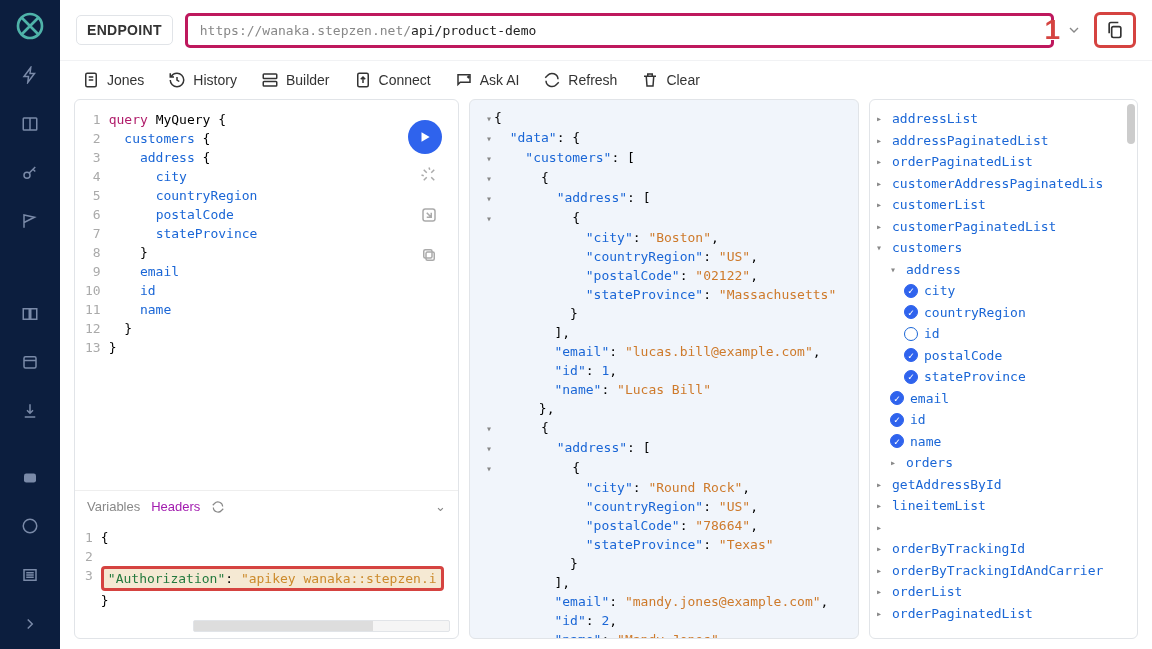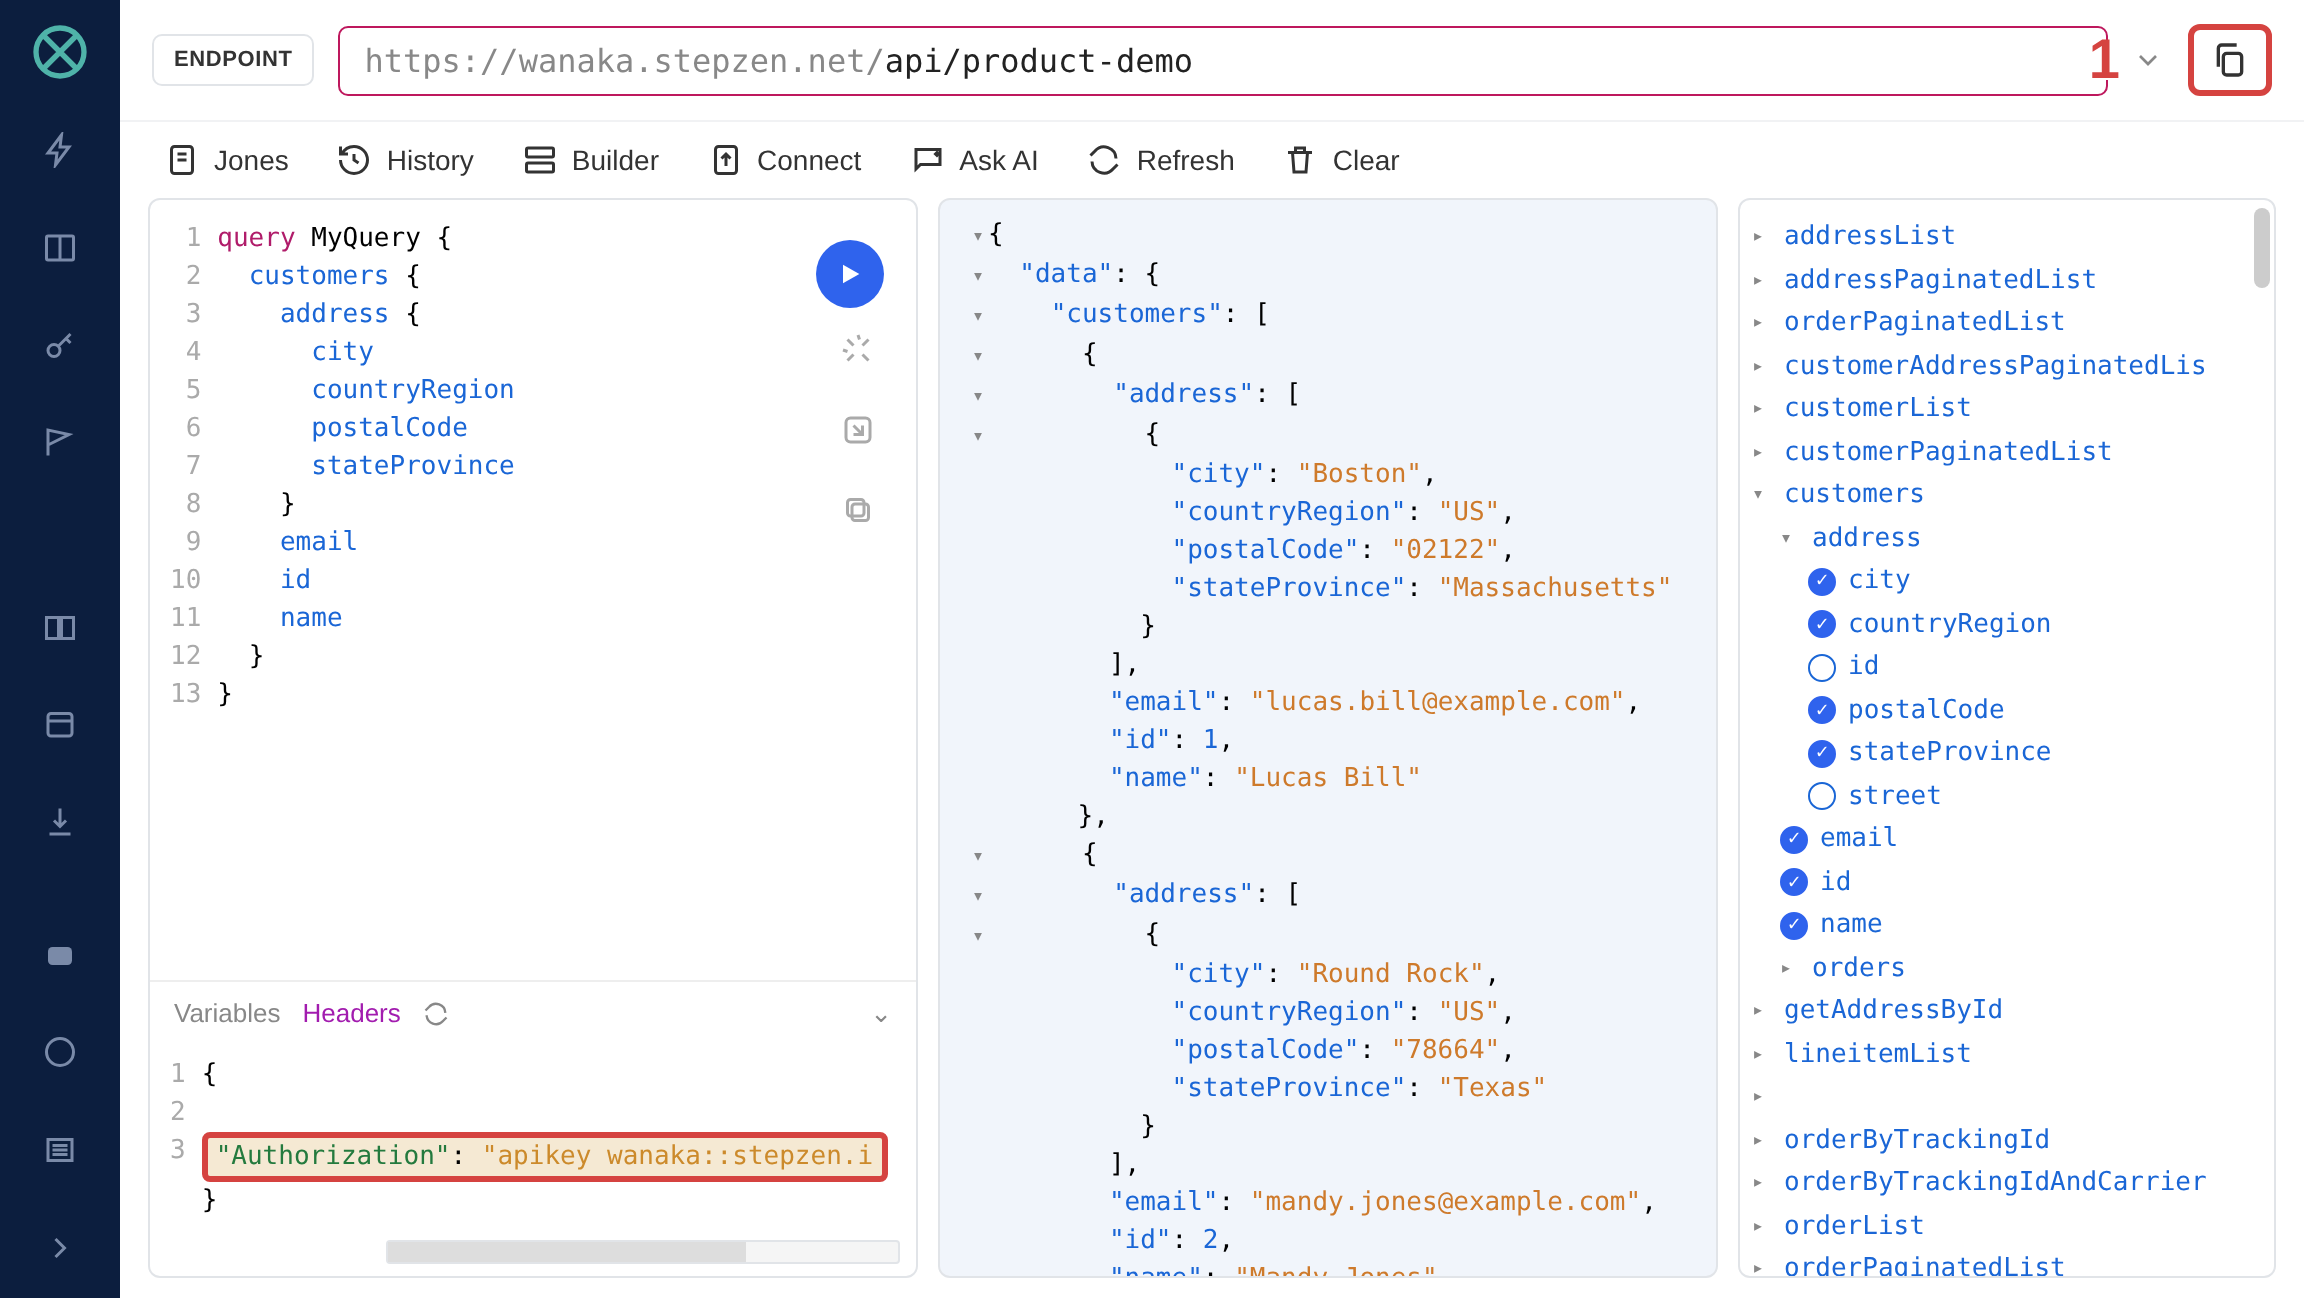--- a/index.html
+++ b/index.html
@@ -8,22 +8,22 @@
 
 .sidebar { width: 60px; background: #0c1e3e; display: flex; flex-direction: column; align-items: center; padding-top: 10px; gap: 18px; }
 .sidebar .logo { width: 32px; height: 32px; display: flex; align-items: center; justify-content: center; }
 .sidebar .icon { width: 36px; height: 36px; display: flex; align-items: center; justify-content: center; color: #7a8aa8; cursor: pointer; border-radius: 6px; }
 .sidebar .icon svg { width: 18px; height: 18px; }
 .sidebar .spacer { flex: 1; }
 
 .main { flex: 1; display: flex; flex-direction: column; background: #fff; }
 
 .endpoint-bar { display: flex; align-items: center; padding: 12px 16px; gap: 12px; border-bottom: 1px solid #f1f2f4; }
-.endpoint-label { font-size: 11px; font-weight: 600; color: #333; letter-spacing: 0.3px; padding: 6px 10px; border: 1px solid #e1e4e8; border-radius: 5px; }
-.endpoint-url { flex: 1; padding: 7px 12px; border: 1px solid #be185d; border-radius: 5px; font-size: 16px; color: #888; font-family: Menlo, Consolas, monospace; }
+.endpoint-label { font-size: 14px; font-weight: 600; color: #333; letter-spacing: 0.3px; padding: 6px 10px; border: 1px solid #e1e4e8; border-radius: 5px; }
+.endpoint-url { flex: 1; padding: 7px 12px; border: 3px solid #be185d; border-radius: 5px; font-size: 13px; color: #888; font-family: Menlo, Consolas, monospace; }
 .endpoint-url .path { color: #222; }
 .callout { width: 42px; height: 36px; border: 3px solid #d54340; border-radius: 6px; display: flex; align-items: center; justify-content: center; background:#fff; }
 .callout-num { position: absolute; font-size: 28px; font-weight: 800; color: #d54340; text-shadow: 1px 1px 0 #fff, -1px 1px 0 #fff; }
 .num1 { right: 92px; top: 14px; }
 .num2 { left: 494px; top: 544px; }
 
 .toolbar { display: flex; align-items: center; gap: 24px; padding: 10px 22px; }
 .tool { display: flex; align-items: center; gap: 7px; color: #333; font-size: 14px; cursor: pointer; }
 .tool svg { width: 18px; height: 18px; }
 
@@ -368,24 +368,20 @@
               <span>id</span>
             </div>
             <div class="row ind2">
               <span class="chk on">✓</span>
               <span>postalCode</span>
             </div>
             <div class="row ind2">
               <span class="chk on">✓</span>
               <span>stateProvince</span>
             </div>
-            <div class="row ind2">
-              <span class="chk off"></span>
-              <span>street</span>
-            </div>
             <div class="row ind1">
               <span class="chk on">✓</span>
               <span>email</span>
             </div>
             <div class="row ind1">
               <span class="chk on">✓</span>
               <span>id</span>
             </div>
             <div class="row ind1">
               <span class="chk on">✓</span>

